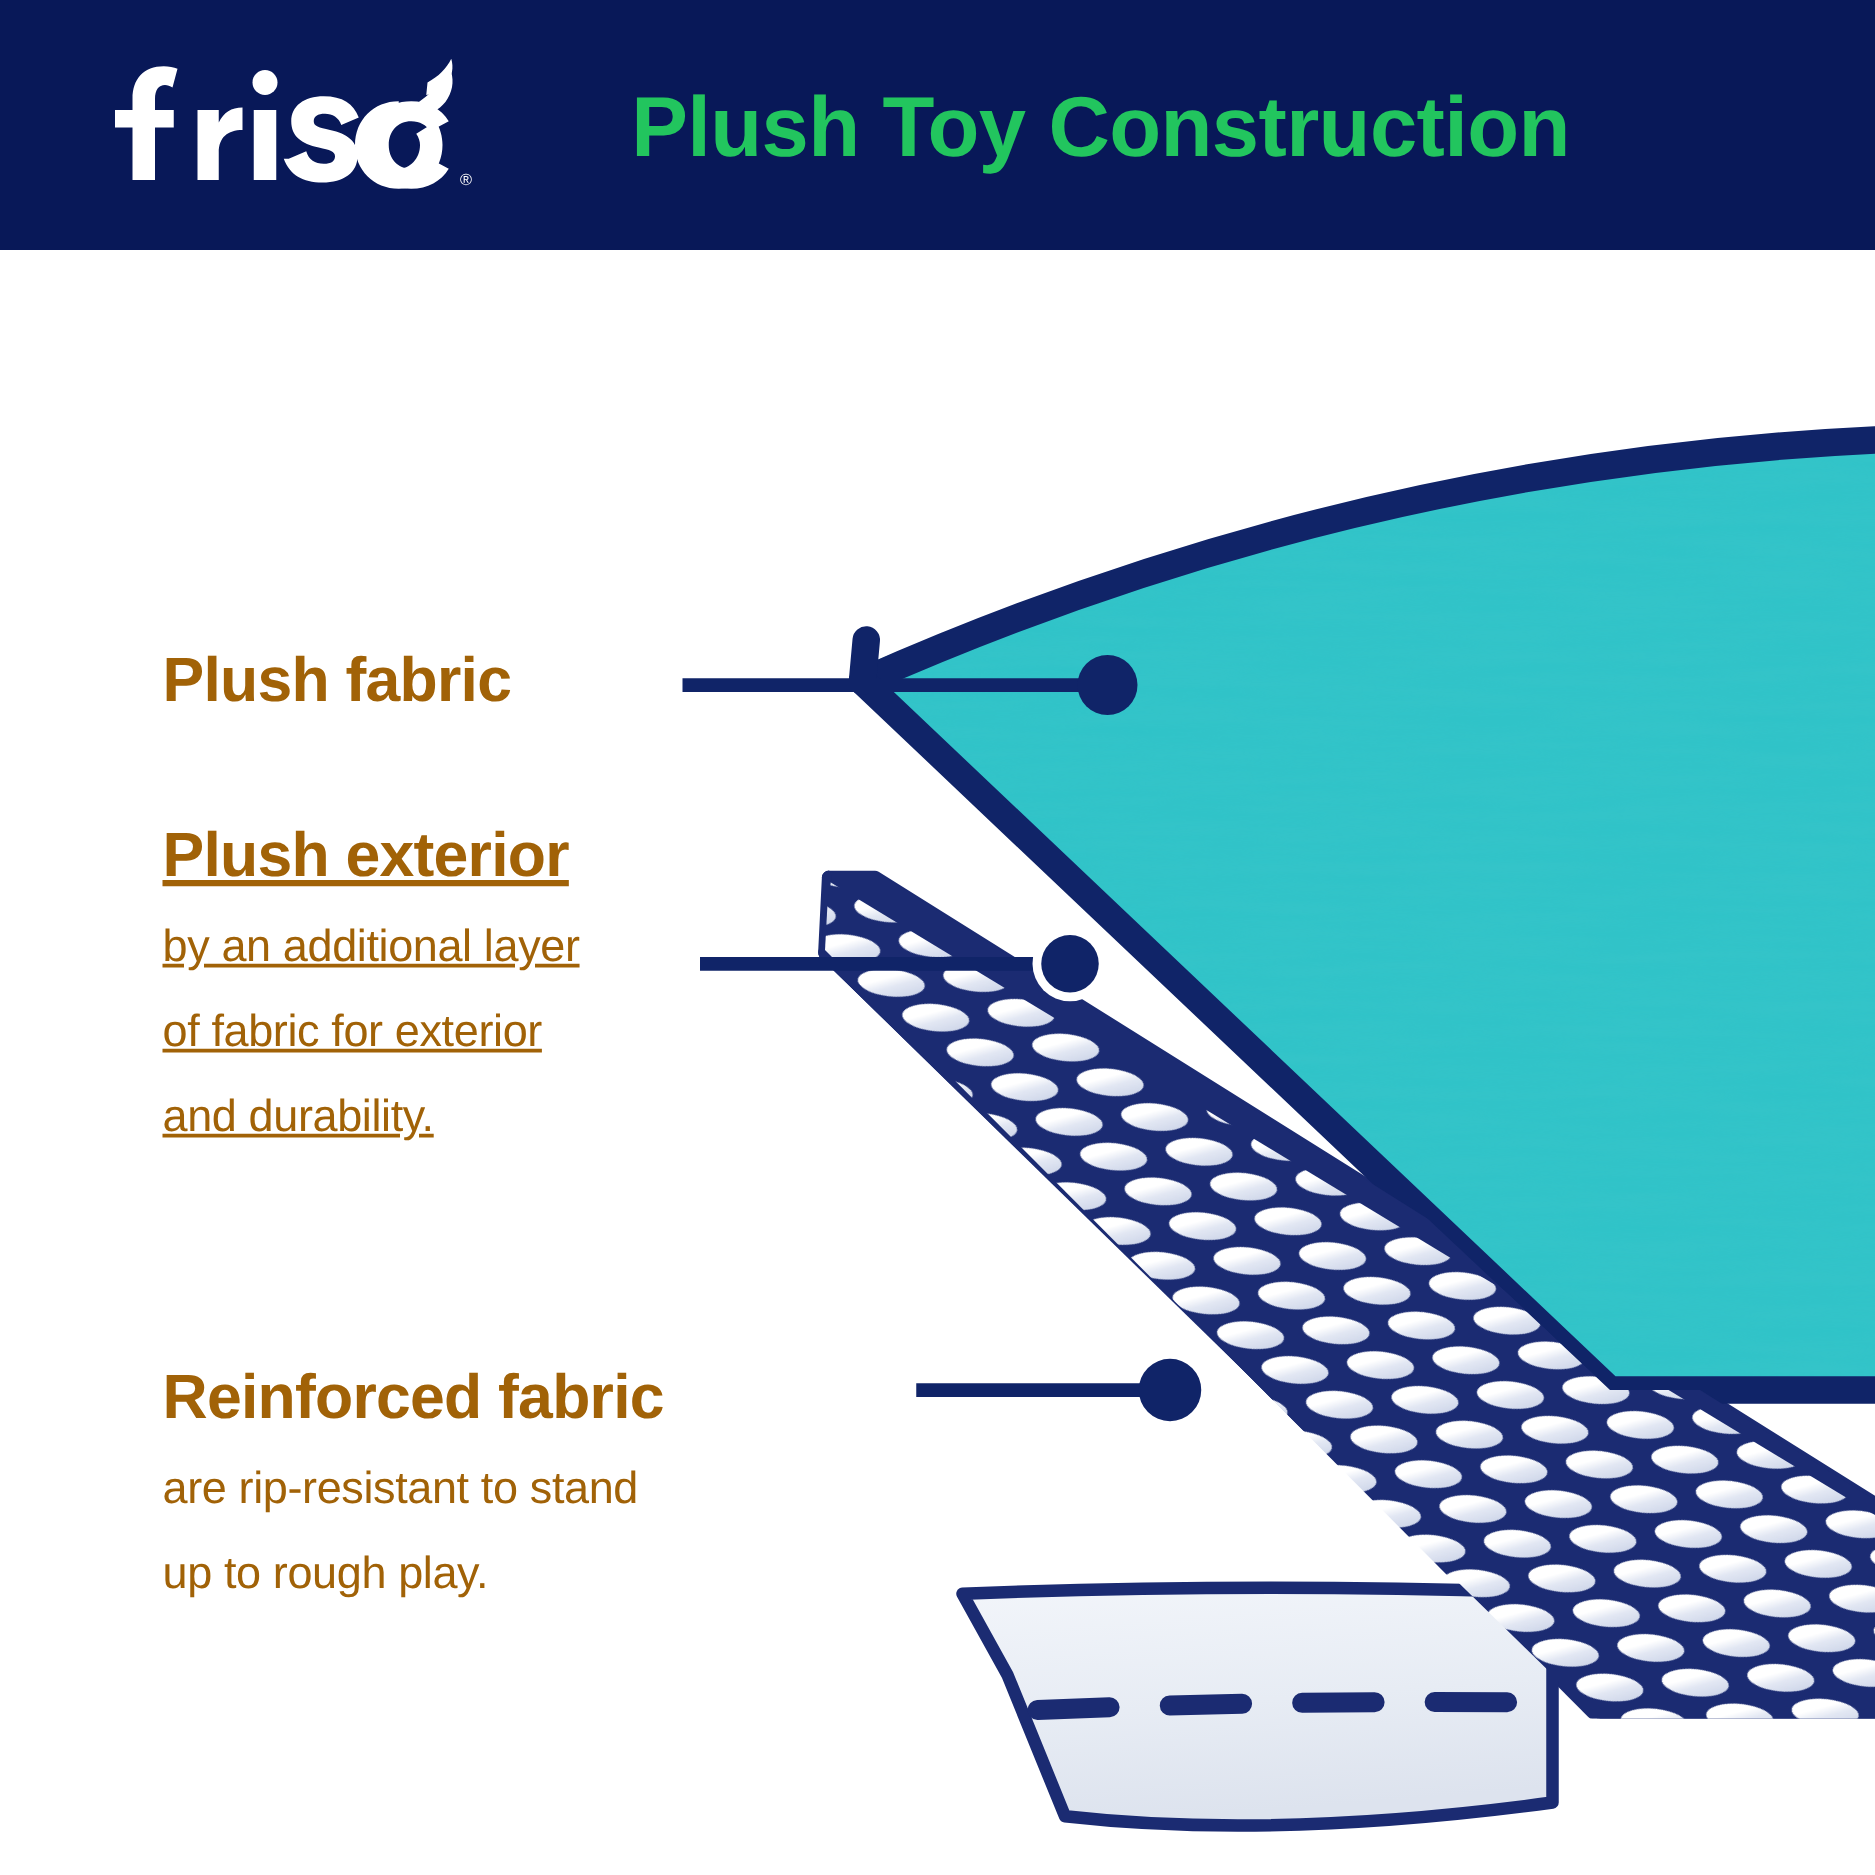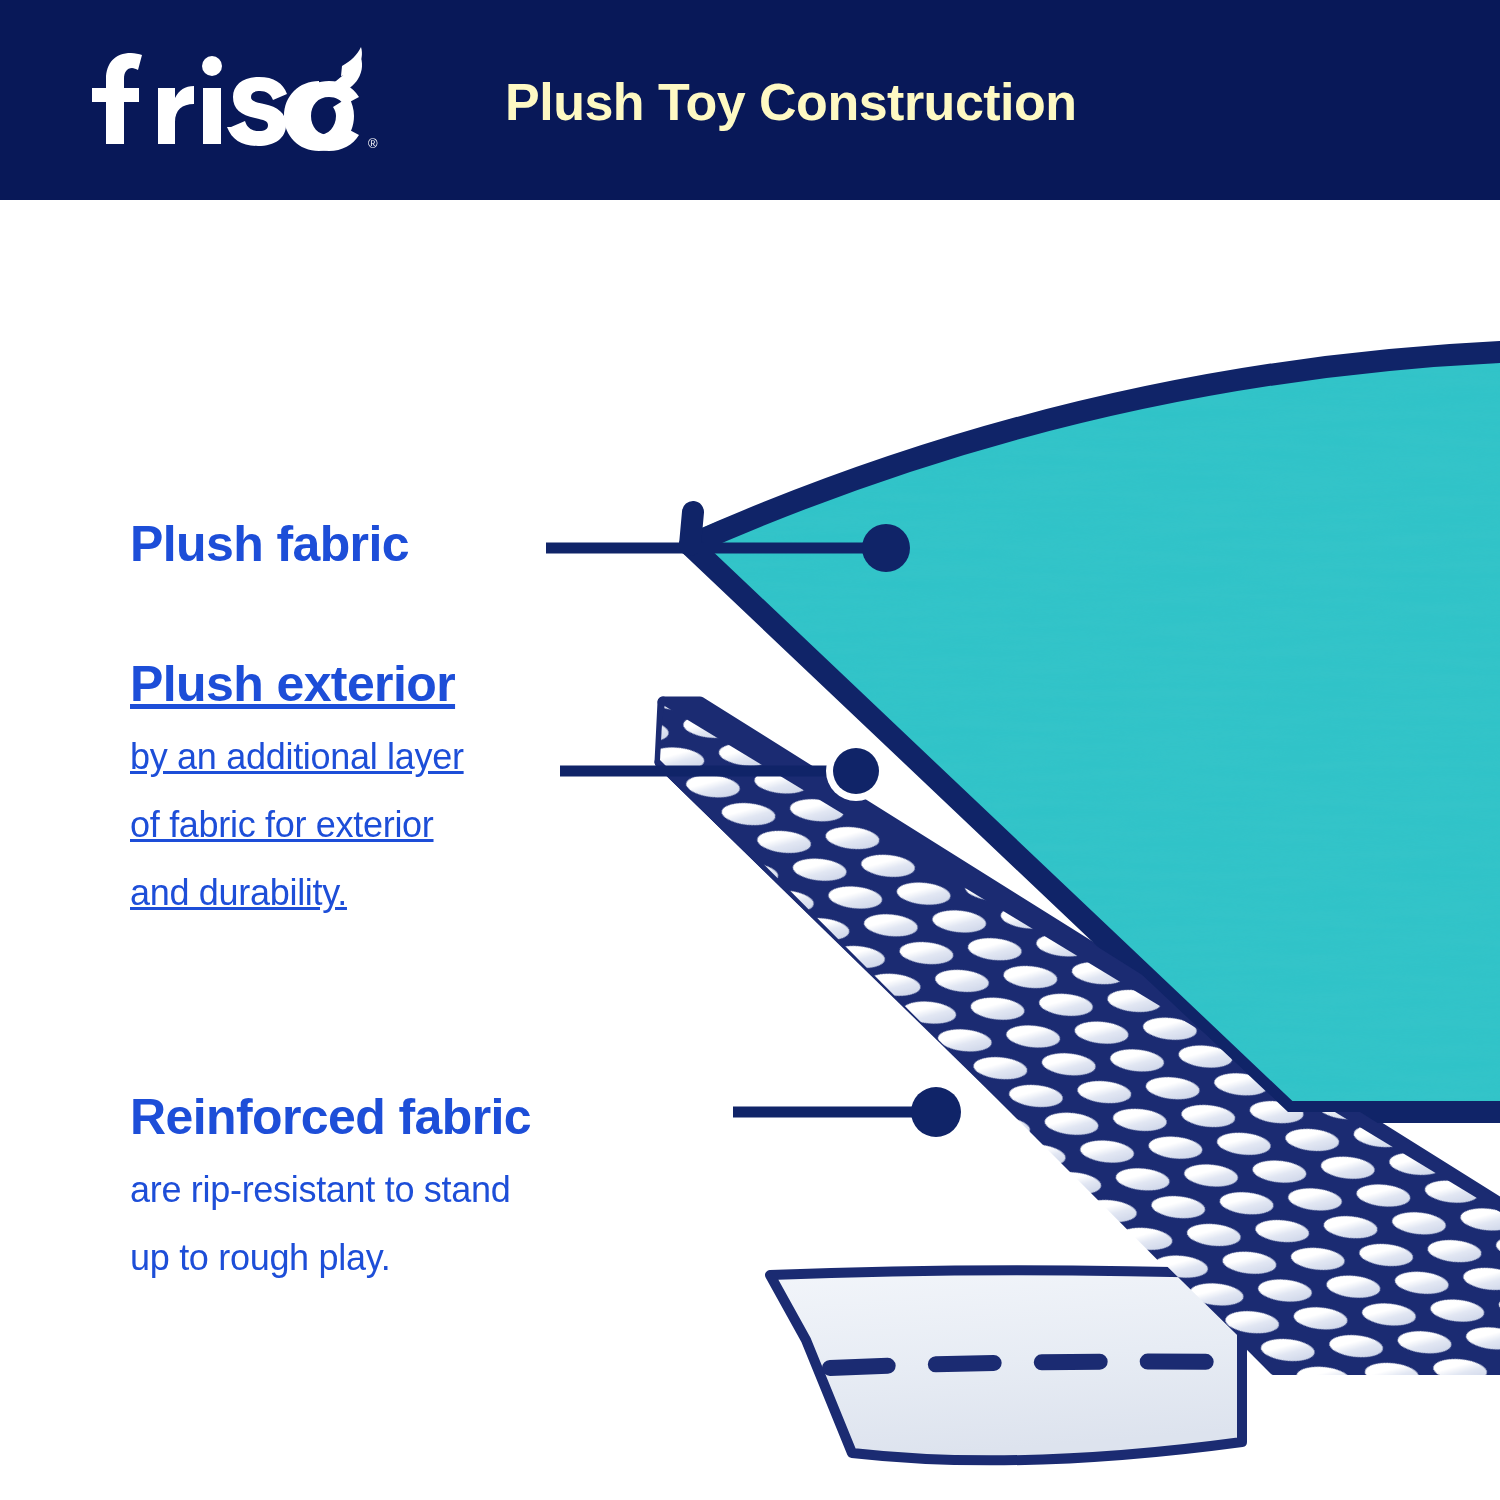--- a/index.html
+++ b/index.html
@@ -35,42 +35,42 @@
     left: 84px;
     top: 44px;
     width: 300px;
     height: 110px;
   }
   #brand-logo svg { display: block; }
   #header-title {
     position: absolute;
     left: 505px;
     top: 52px;
-    color: #fef9c3;
-    font-size: 52px;
+    color: #22c55e;
+    font-size: 68px;
     font-weight: bold;
     letter-spacing: -0.5px;
     line-height: 100px;
     white-space: nowrap;
   }
 
   
   #illustration {
     position: absolute;
     left: 0;
     top: 200px;
     width: 1500px;
     height: 1300px;
   }
   #illustration svg { display: block; }
 
   
   .callout {
     position: absolute;
-    color: #1d4ed8;
+    color: #a16207;
   }
   .callout .c-head {
     font-size: 50px;
     font-weight: bold;
     line-height: 78px;
     letter-spacing: -0.6px;
     margin: 0;
     white-space: nowrap;
   }
   .callout .c-body {

